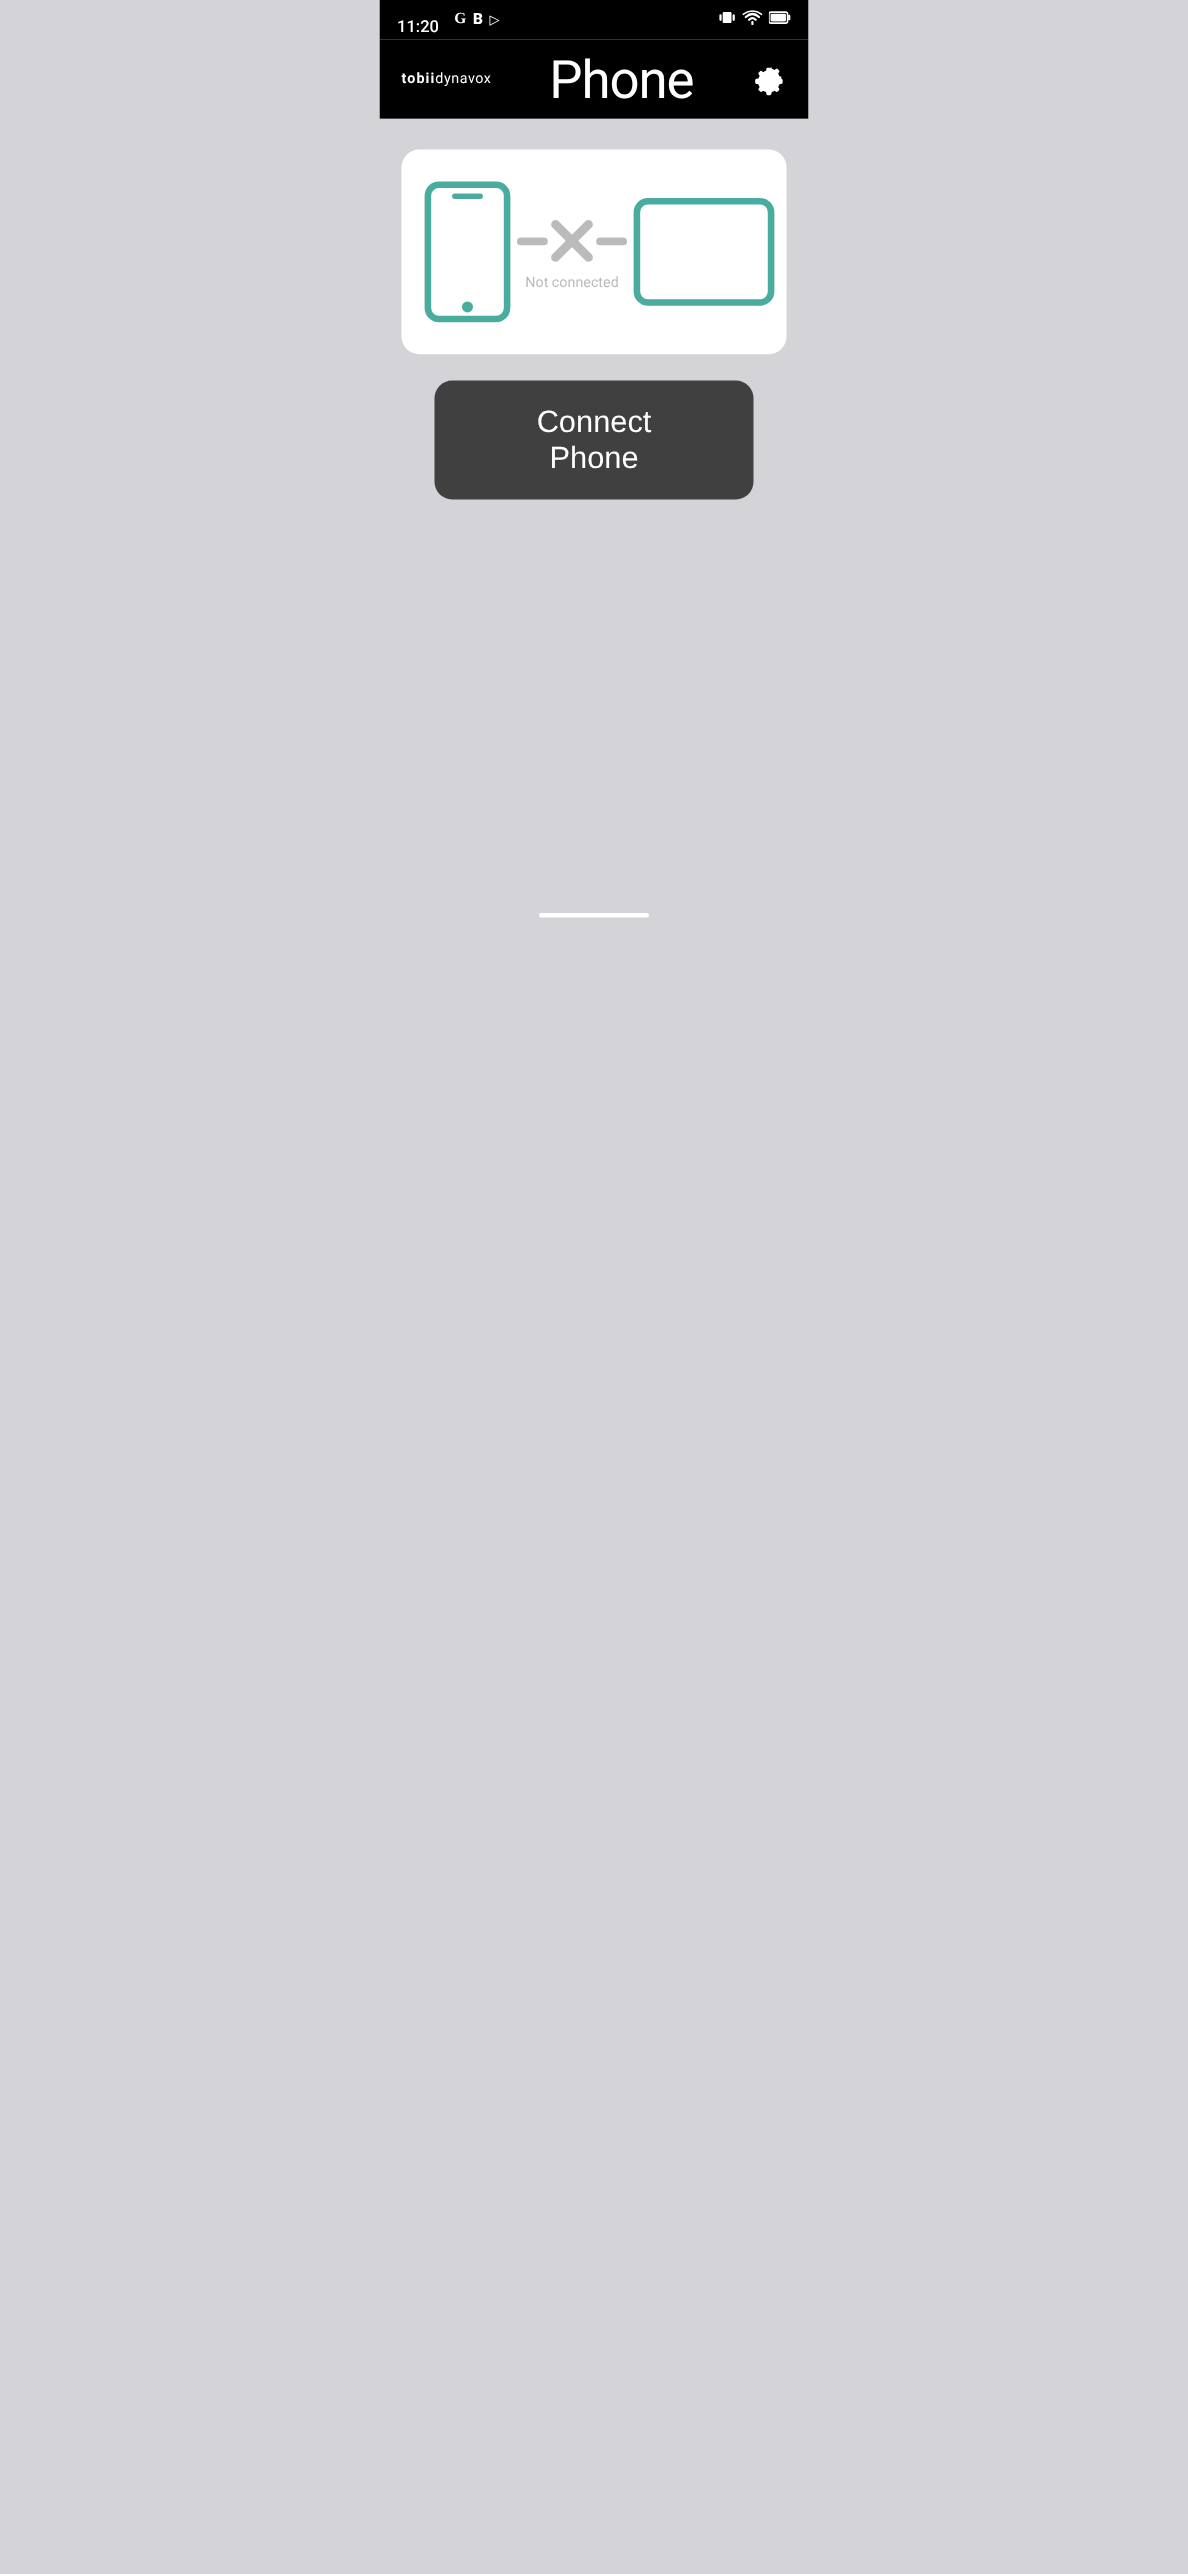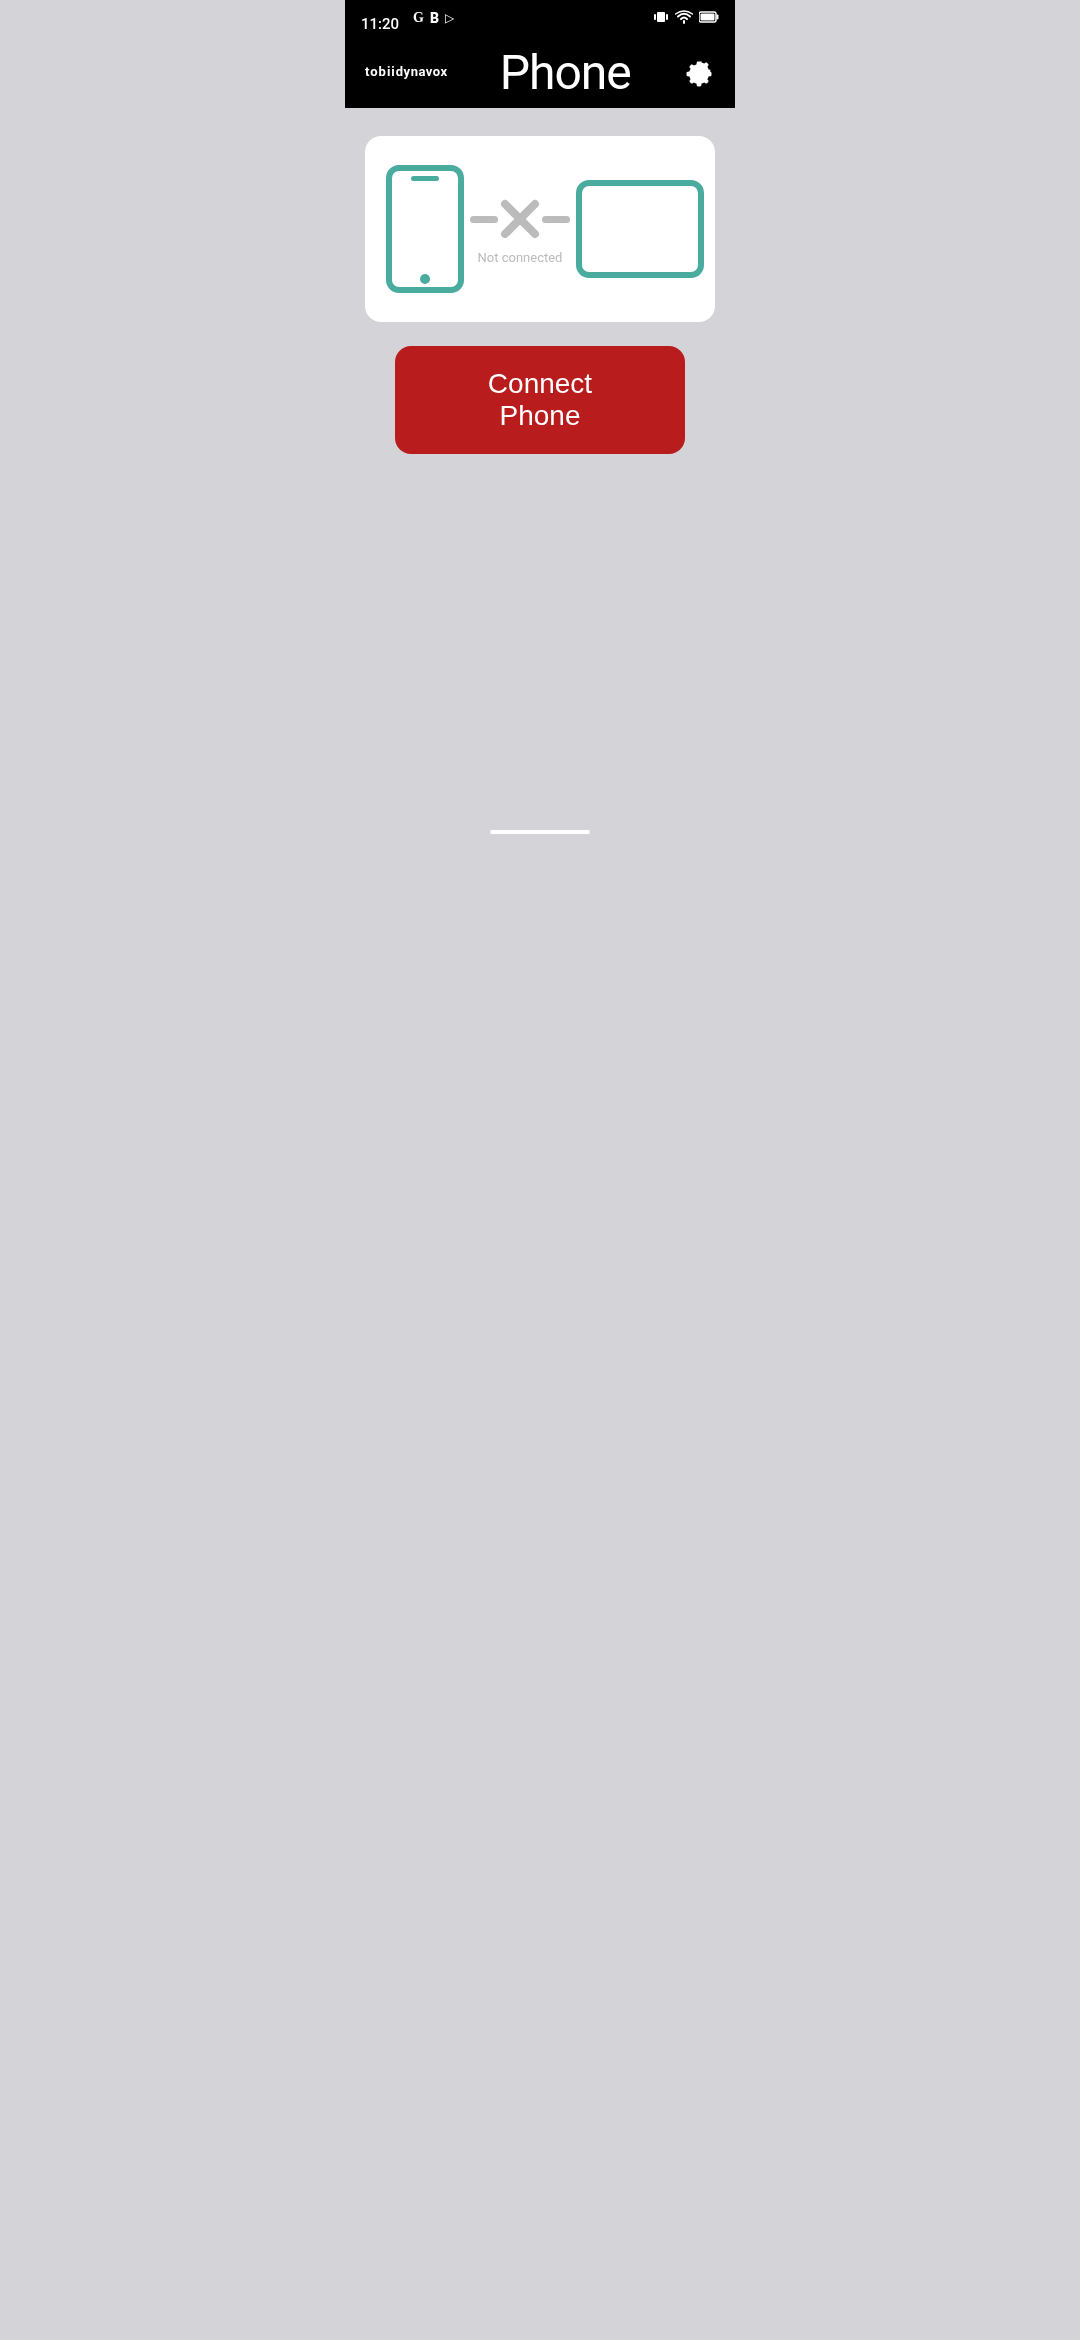--- a/index.html
+++ b/index.html
@@ -78,21 +78,21 @@
     .brand-tobii {
       color: #fff;
       font-size: 13px;
       font-weight: 700;
       letter-spacing: 1px;
     }
 
     .brand-dynavox {
       color: #fff;
       font-size: 13px;
-      font-weight: 700;
+      font-weight: 400;
       letter-spacing: 0.5px;
     }
 
     .header-title {
       color: #fff;
       font-size: 48px;
       font-weight: 400;
       letter-spacing: -1px;
     }
 
@@ -164,21 +164,21 @@
       justify-content: center;
     }
 
     .tablet-svg {
       width: 130px;
       height: 100px;
     }
 
     
     .connect-btn {
-      background: #b91c1c;
+      background: #404040;
       border: none;
       border-radius: 16px;
       color: #fff;
       font-size: 28px;
       font-weight: 400;
       cursor: pointer;
       padding: 22px 60px;
       width: 290px;
       text-align: center;
     }

